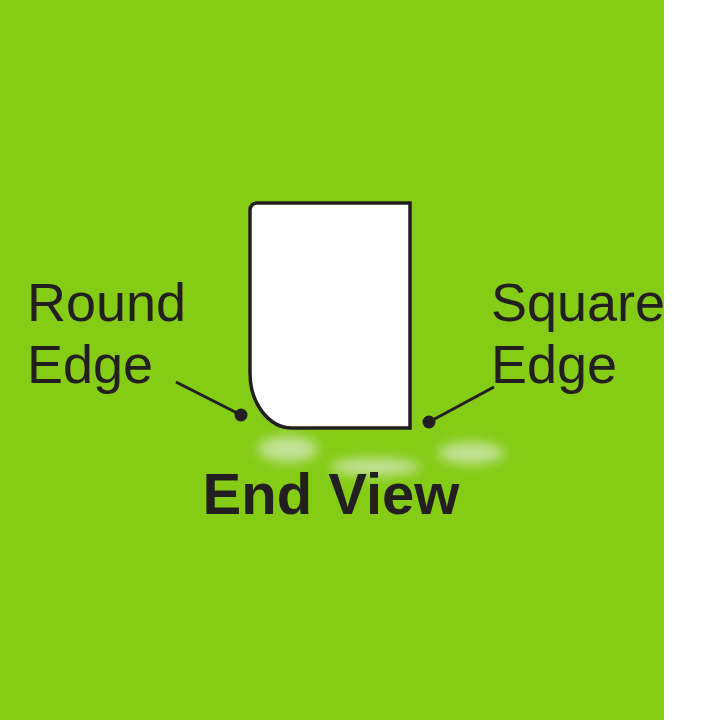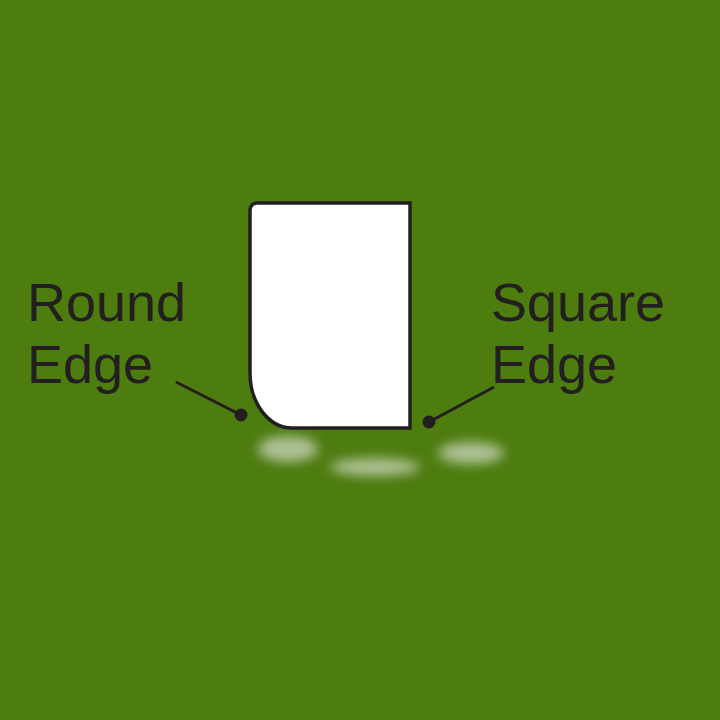--- a/index.html
+++ b/index.html
@@ -6,23 +6,23 @@
     margin: 0;
     padding: 0;
     width: 720px;
     height: 720px;
     background: #ffffff;
     overflow: hidden;
     font-family: "Liberation Sans", "DejaVu Sans", sans-serif;
   }
   .canvas {
     position: relative;
-    width: 720px;
+    width: 664px;
     height: 720px;
-    background: #4d7c0f;
+    background: #84cc16;
   }
   .diagram-svg {
     position: absolute;
     left: 0;
     top: 0;
     width: 720px;
     height: 720px;
   }
   .label {
     position: absolute;
@@ -84,14 +84,15 @@
     <line x1="494" y1="387" x2="429" y2="422" stroke="#231f20" stroke-width="3"></line>
     <circle cx="429" cy="422" r="6.5" fill="#231f20"></circle>
   </svg>
 
   <div class="label label-round">Round
 Edge</div>
 
   <div class="label label-square">Square
 Edge</div>
 
+  <div class="caption">End View</div>
 
 </div>
 
 </body></html>

